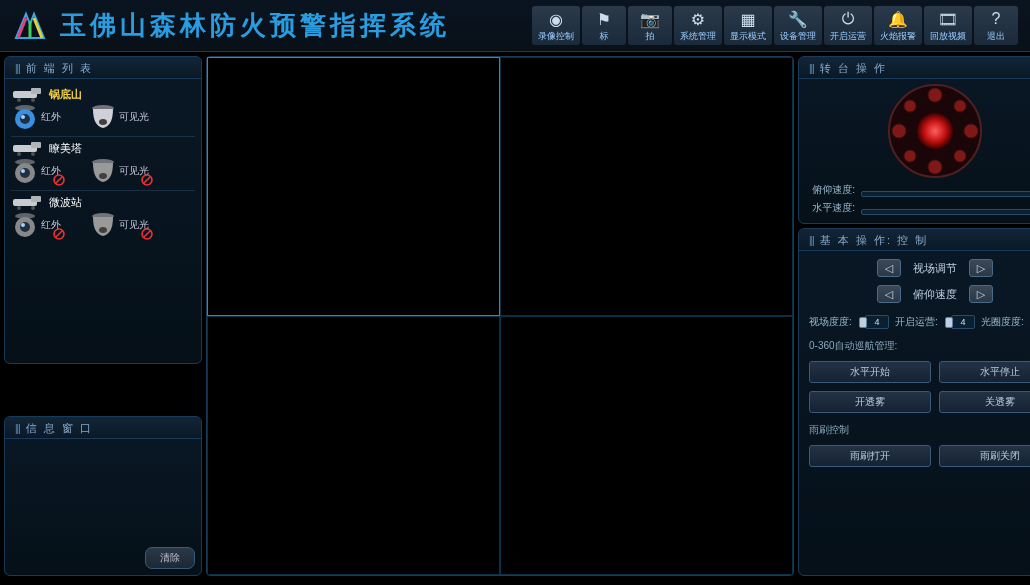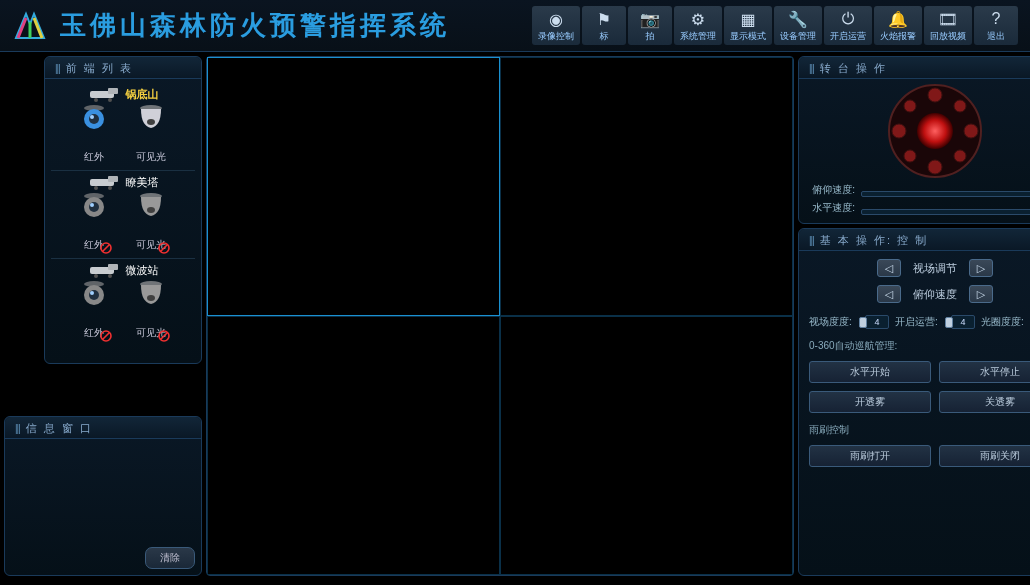--- a/index.html
+++ b/index.html
@@ -18,30 +18,30 @@
 
 .main { display: flex; height: 528px; padding: 4px; gap: 4px; }
 
 
 .panel { background: linear-gradient(#0a1826, #051018); border: 1px solid #1a3a5a; border-radius: 6px; display: flex; flex-direction: column; }
 .panel-title { height: 22px; line-height: 22px; padding-left: 10px; font-size: 11px; color: #8ac; border-bottom: 1px solid #1a3a5a; letter-spacing: 2px; background: linear-gradient(#122638, #0a1826); border-radius: 6px 6px 0 0; }
 .panel-title::before { content: "|||"; letter-spacing: -1px; margin-right: 6px; color: #5a8ab0; font-size: 10px; }
 
 
 .left-col { width: 198px; display: flex; flex-direction: column; gap: 4px; }
-.device-list { flex: 0 0 308px; margin-left: 40px; }
+.device-list { flex: 0 0 308px; }
 .device-items { padding: 4px 6px; }
-.device-row { display: flex; flex-direction: column; align-items: center; padding: 4px 0 6px; border-bottom: 1px solid #1a3042; position: relative; }
+.device-row { display: flex; flex-direction: column; padding: 4px 0 6px; border-bottom: 1px solid #1a3042; position: relative; }
 .device-row:last-child { border-bottom: none; }
 .device-head { display: flex; align-items: center; gap: 6px; margin-bottom: 2px; }
 .car-icon { width: 32px; height: 14px; }
 .device-name { font-size: 11px; }
 .device-name.active { color: #f5d040; font-weight: bold; }
 .device-cams { display: flex; gap: 28px; }
-.cam { display: flex; flex-direction: column; align-items: center; gap: 20px; position: relative; }
+.cam { display: flex; align-items: center; gap: 2px; position: relative; }
 .cam-icon { width: 28px; height: 26px; position: relative; }
 .cam-label { font-size: 10px; color: #ccd; }
 .cam-forbid { position: absolute; bottom: -2px; right: -4px; width: 12px; height: 12px; }
 
 .info-panel { flex: 1; margin-top: 48px; }
 .info-body { flex: 1; }
 .info-footer { padding: 6px; display: flex; justify-content: flex-end; }
 .clear-btn { padding: 3px 14px; font-size: 10px; color: #bbc; background: linear-gradient(#2a3848, #1a2838); border: 1px solid #3a5a7a; border-radius: 7px; cursor: pointer; }
 
 

